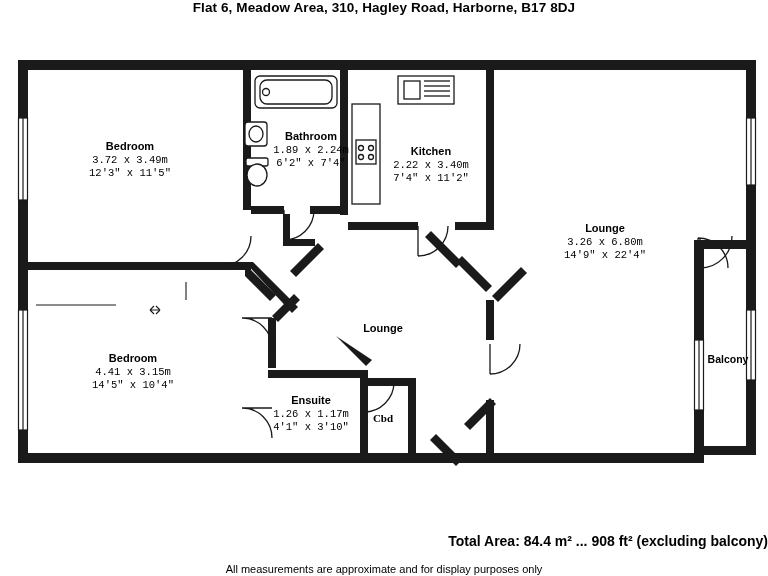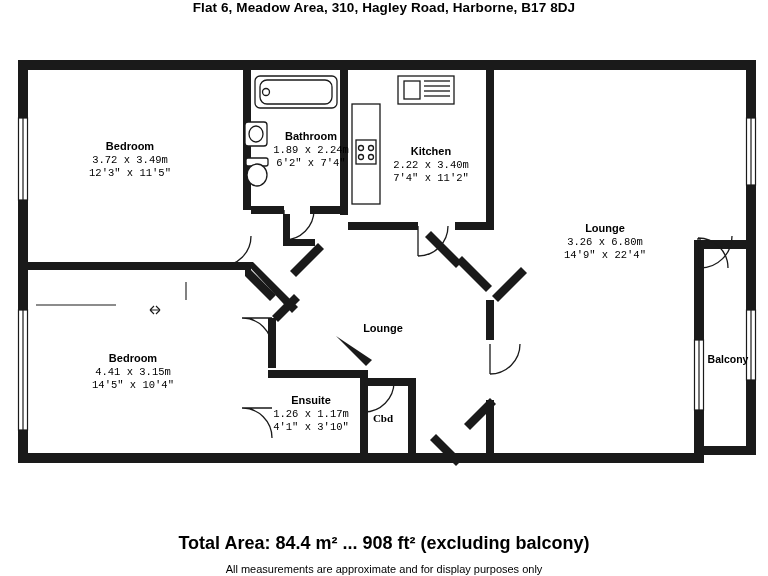--- a/index.html
+++ b/index.html
@@ -28,22 +28,22 @@
     text-align: center;
     font-size: 13.5px;
     font-weight: bold;
     letter-spacing: 0.1px;
   }
   .footer-total {
     position: absolute;
     top: 533px;
     left: 0;
     width: 768px;
-    text-align: center;
-    font-size: 18px;
+    text-align: right;
+    font-size: 14px;
     font-weight: bold;
   }
   .footer-note {
     position: absolute;
     top: 563px;
     left: 0;
     width: 768px;
     text-align: center;
     font-size: 11px;
   }

